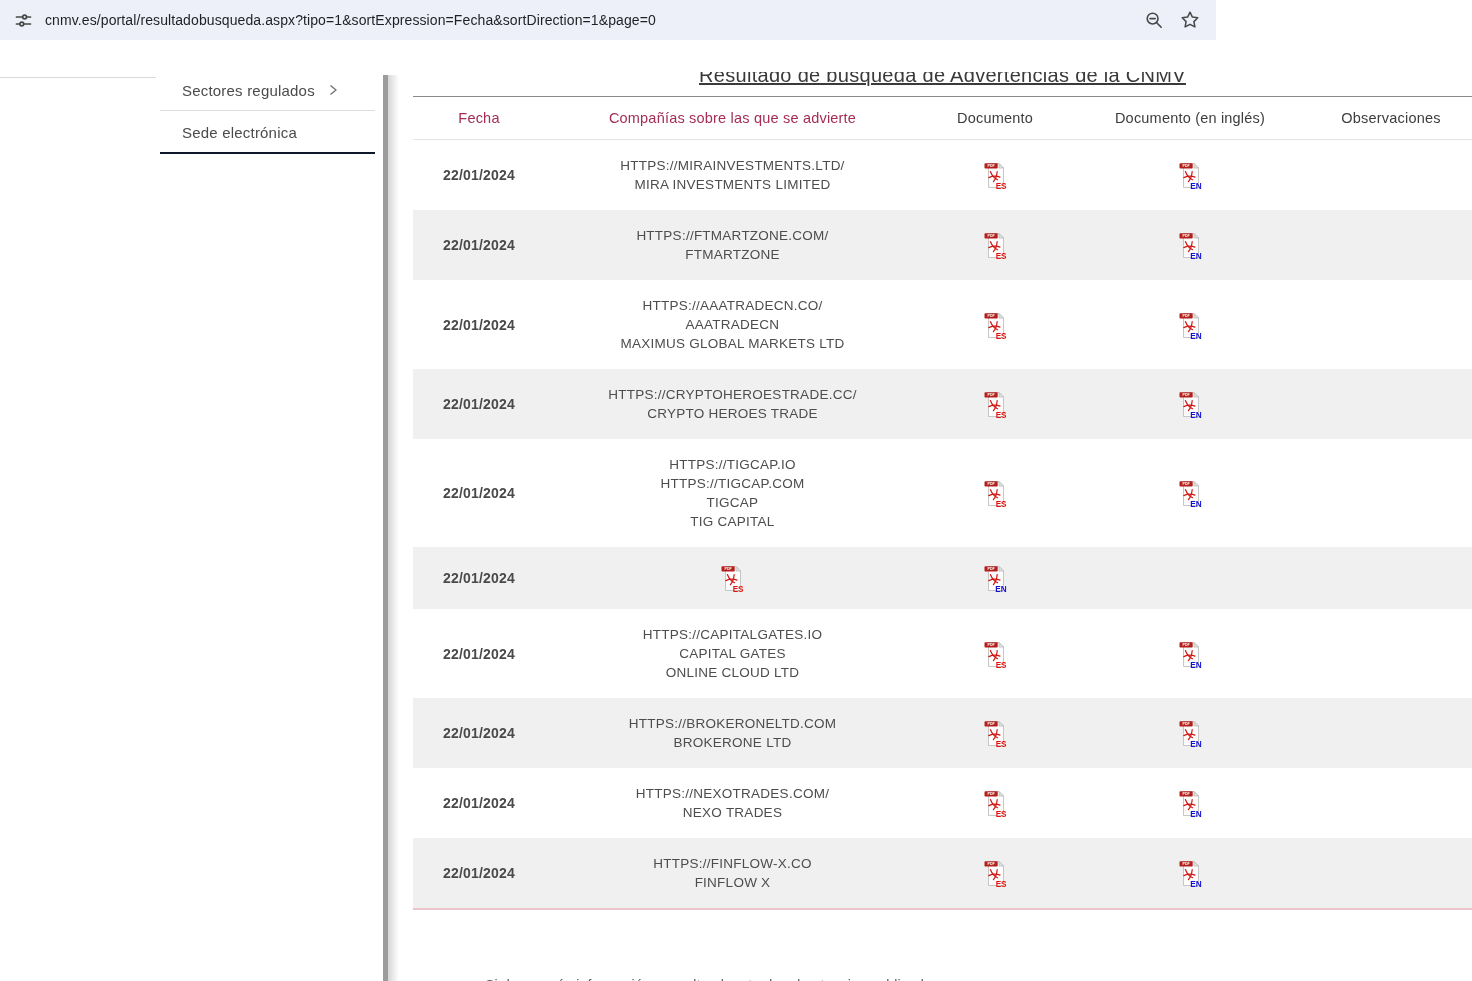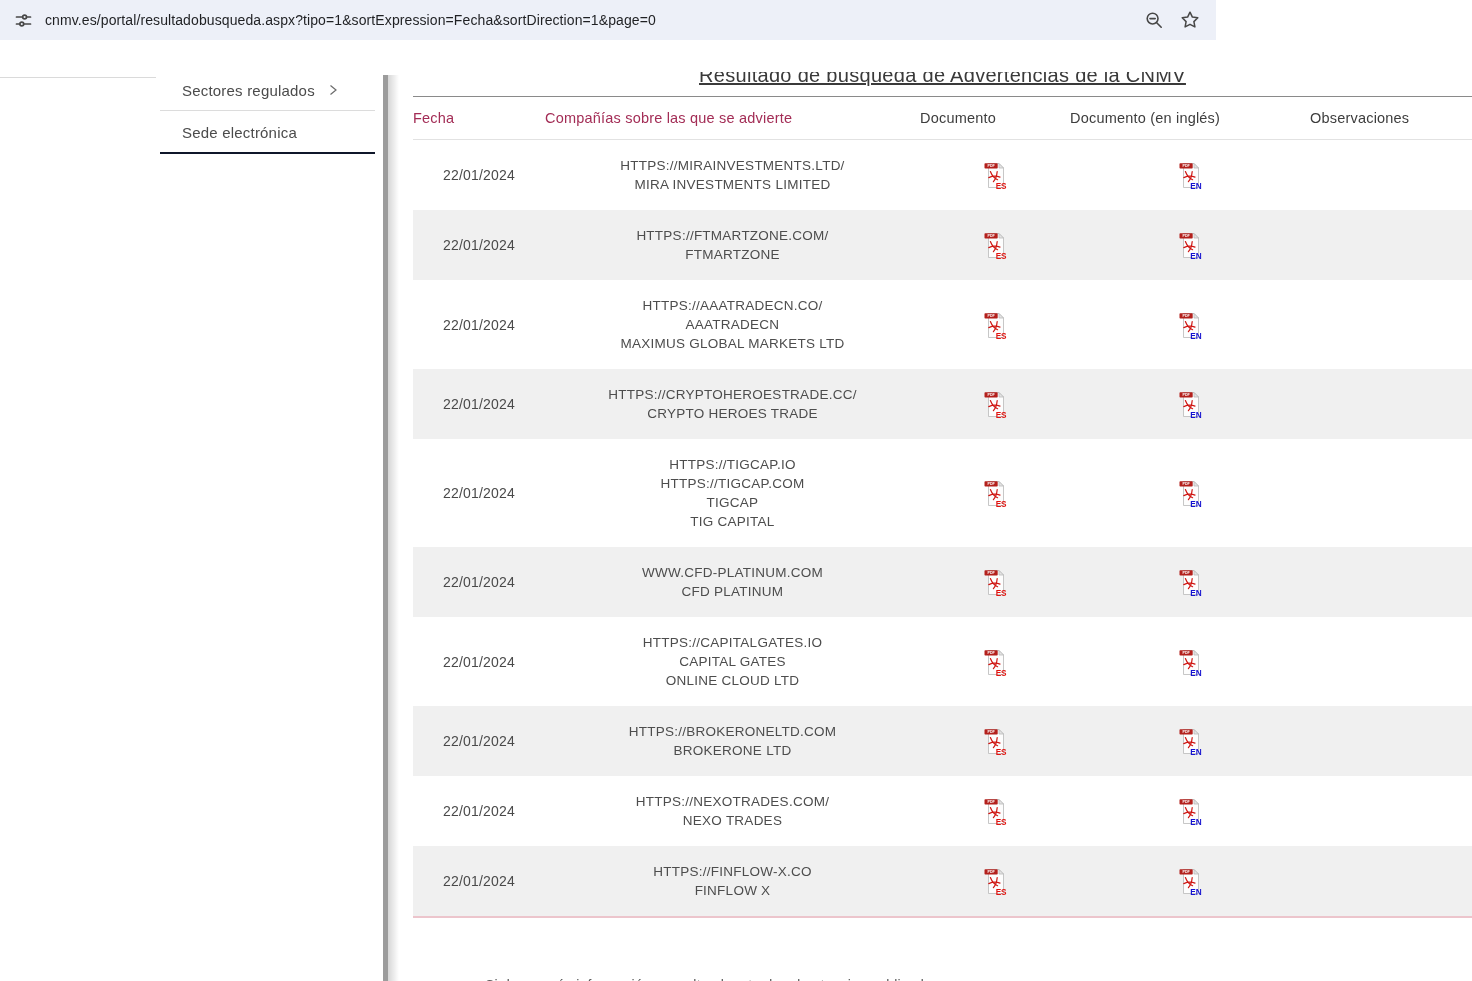--- a/index.html
+++ b/index.html
@@ -30,26 +30,26 @@
               background:linear-gradient(to right, rgba(0,0,0,.16), rgba(0,0,0,0)); }
 
   
   .main { position:absolute; left:413px; top:72px; right:0; bottom:0; overflow:hidden; background:#fff; }
   .page-title { margin-top:-10px; font-size:20px; line-height:26px; font-weight:400;
                 color:#3a3a3a; letter-spacing:.3px; text-align:center; white-space:nowrap;text-decoration:underline; }
 
   .table { margin-top:8px; width:100%; }
   .thead, .trow { display:grid; grid-template-columns:132px 375px 150px 240px 1fr; }
   .thead { height:44px; align-items:center; border-top:1px solid #8a8a8a; border-bottom:1px solid #e2e2e2; }
-  .th { font-size:14.5px; color:#3d3d3d; letter-spacing:.2px; }
+  .th { text-align:center; font-size:14.5px; color:#3d3d3d; letter-spacing:.2px; }
   .th.sortable { color:#a32d56; cursor:pointer; }
 
   .trow { padding:16px 0; align-items:center; background:#fff; }
   .trow.alt { background:#f0f0f0; }
-  .cell-date { text-align:center; font-size:14px; color:#4a4a4a; letter-spacing:.2px; }
+  .cell-date { text-align:center; font-size:14px; color:#4a4a4a; letter-spacing:.2px;font-weight:bold; }
   .cell-company { text-align:center; }
   .cline { font-size:13.5px; line-height:19px; color:#4d4d4d; letter-spacing:.25px; }
   .cell-doc { display:flex; justify-content:center; }
   .pdf-link { display:inline-block; cursor:pointer; line-height:0; }
   .pdf-es .lang { fill:#e11410; }
   .pdf-en .lang { fill:#1512d0; }
   .table-endline { height:2px; background:#ecc5cc; }
 
   .footer-clip { position:absolute; top:903px; left:72px; font-size:14px; line-height:20px;
                  color:#5a5a5a; letter-spacing:.2px; white-space:nowrap; }
@@ -320,24 +320,20 @@
           </g>
           <text class="lang" x="22.6" y="29.2" text-anchor="end" font-size="8.2" font-weight="bold" font-family="Liberation Sans, sans-serif">EN</text>
         </svg>
       </span>
     </div>
     <div class="cell-obs"></div>
   </div>
 
   <div class="trow alt">
     <div class="cell-date">22/01/2024</div>
-    <div class="cell-company">
-            <div class="cline">WWW.CFD-PLATINUM.COM</div>
-            <div class="cline">CFD PLATINUM</div>
-          </div>
     <div class="cell-doc">
       <span class="pdf-link pdf-es">
         <svg width="23" height="30" viewBox="0 0 23 30">
           <path d="M4.5 3.5 H15 l4.5 4.5 V27.5 H4.5 Z" fill="#fdfdfd" stroke="#b9b9b9" stroke-width="0.8"></path>
           <path d="M15 3.5 l4.5 4.5 H15 Z" fill="#e4e4e4" stroke="#b9b9b9" stroke-width="0.8"></path>
           <rect x="0.5" y="3.2" width="13.2" height="5.4" rx="0.8" fill="#b3201c"></rect>
           <text class="ribbon-text" x="7.1" y="7.3" font-size="3.6" font-weight="bold" fill="#ffffff" text-anchor="middle" font-family="Liberation Sans, sans-serif">PDF</text>
           <g fill="none" stroke="#cf1511" stroke-width="1.2" stroke-linecap="round">
             <path d="M6.4 11.5 c1.7 4.4 4 7 7.2 8.2"></path>
             <path d="M13.2 11.5 c-.4 4.6 -1.6 7.8 -3.8 10.2"></path>

